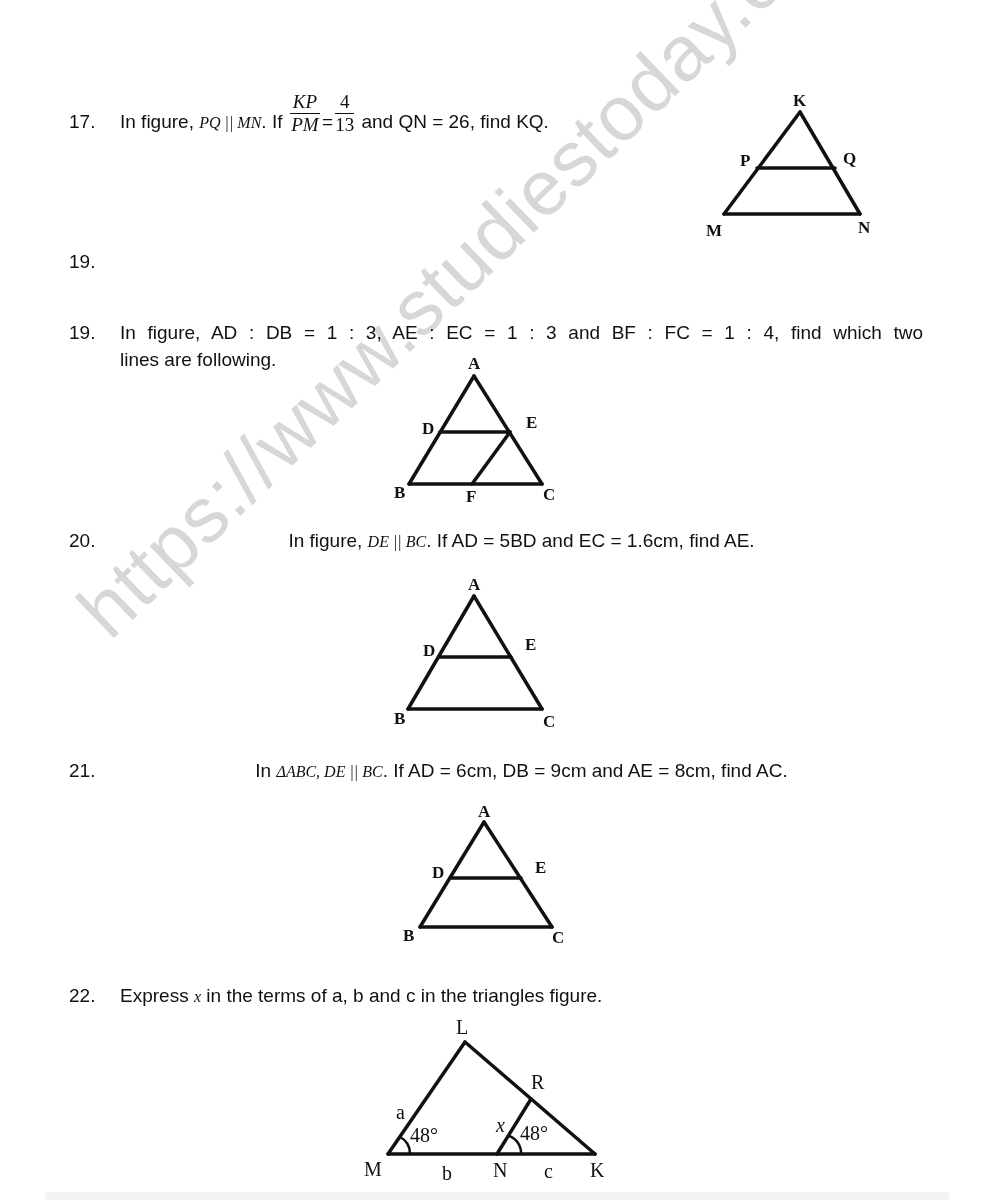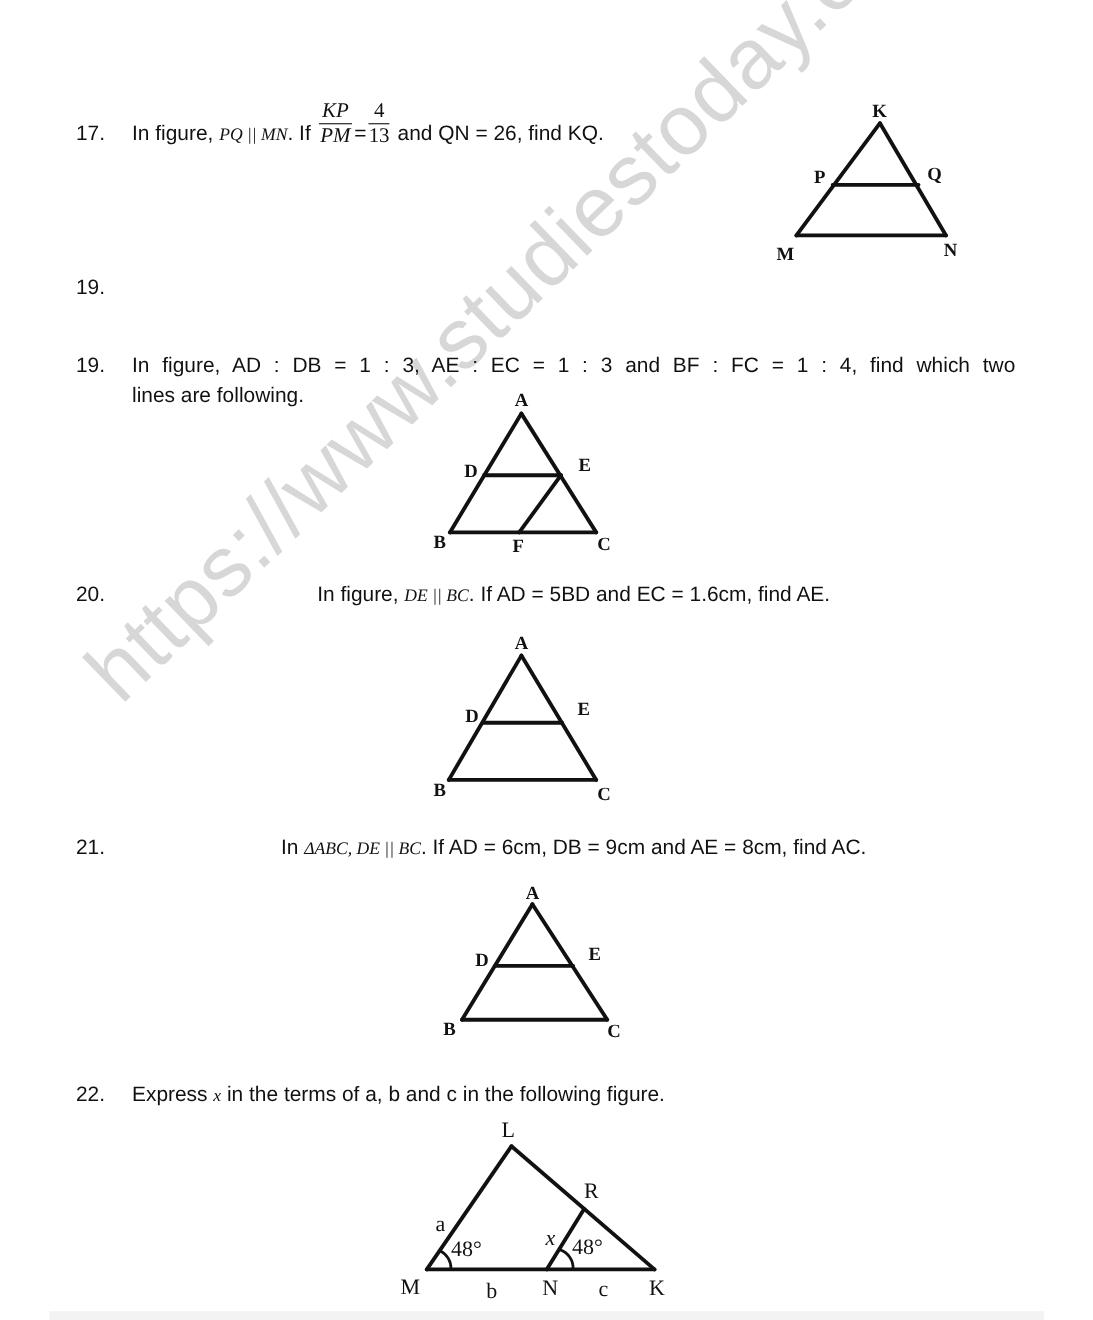--- a/index.html
+++ b/index.html
@@ -137,21 +137,21 @@
     <text class="lbl" x="8" y="141">B</text>
     <text class="lbl" x="157" y="143">C</text>
   </svg>
 </div>
 
 <div class="q" style="top:982px; height:30px;">
   <span class="qnum">22.</span>
   <div class="qtext" style="text-align:left;">
     <span>Express</span>
     <span class="m">x</span>
-    <span>in the terms of a, b and c in the following figure.</span>
+    <span>in the terms of a, b and c in the triangles figure.</span>
   </div>
 </div>
 <div class="fig" style="left:350px; top:1010px;">
   <svg width="280" height="180">
     <g stroke="#111" stroke-width="3.5" fill="none" stroke-linecap="round">
       <line x1="115" y1="32" x2="38" y2="144"></line>
       <line x1="115" y1="32" x2="245" y2="144"></line>
       <line x1="38" y1="144" x2="245" y2="144"></line>
       <line x1="181" y1="89" x2="147" y2="144"></line>
     </g>

